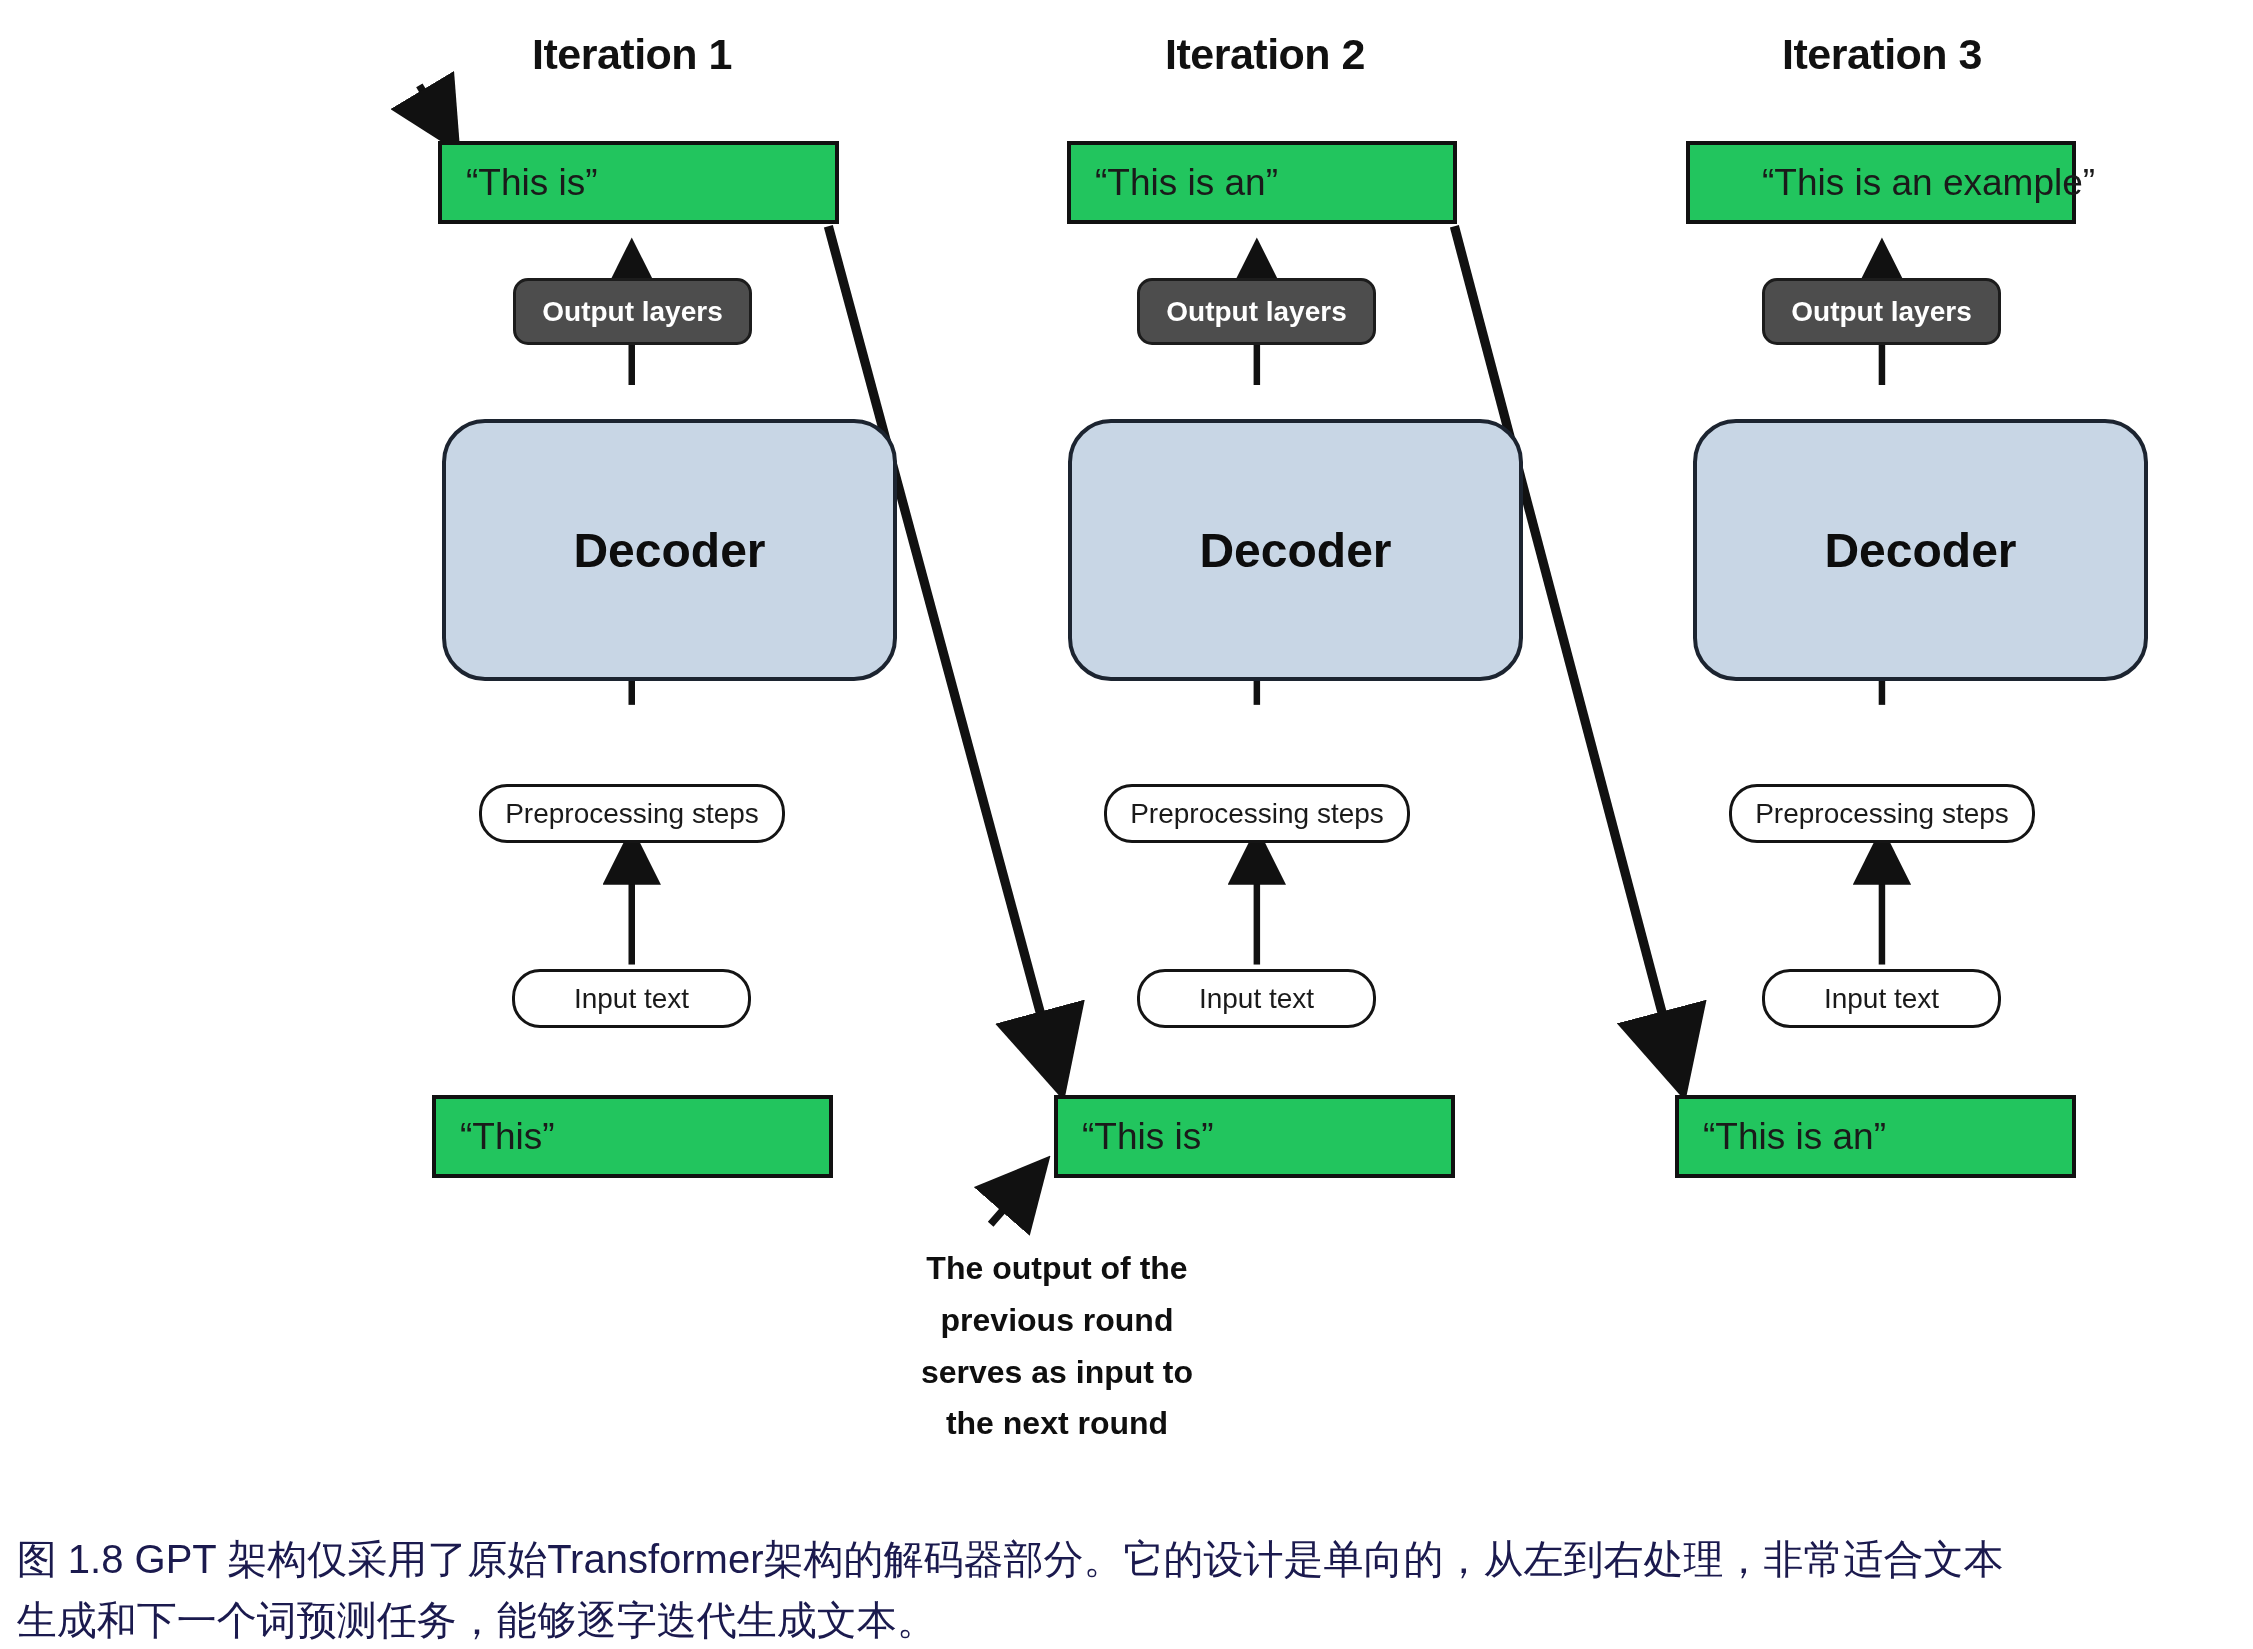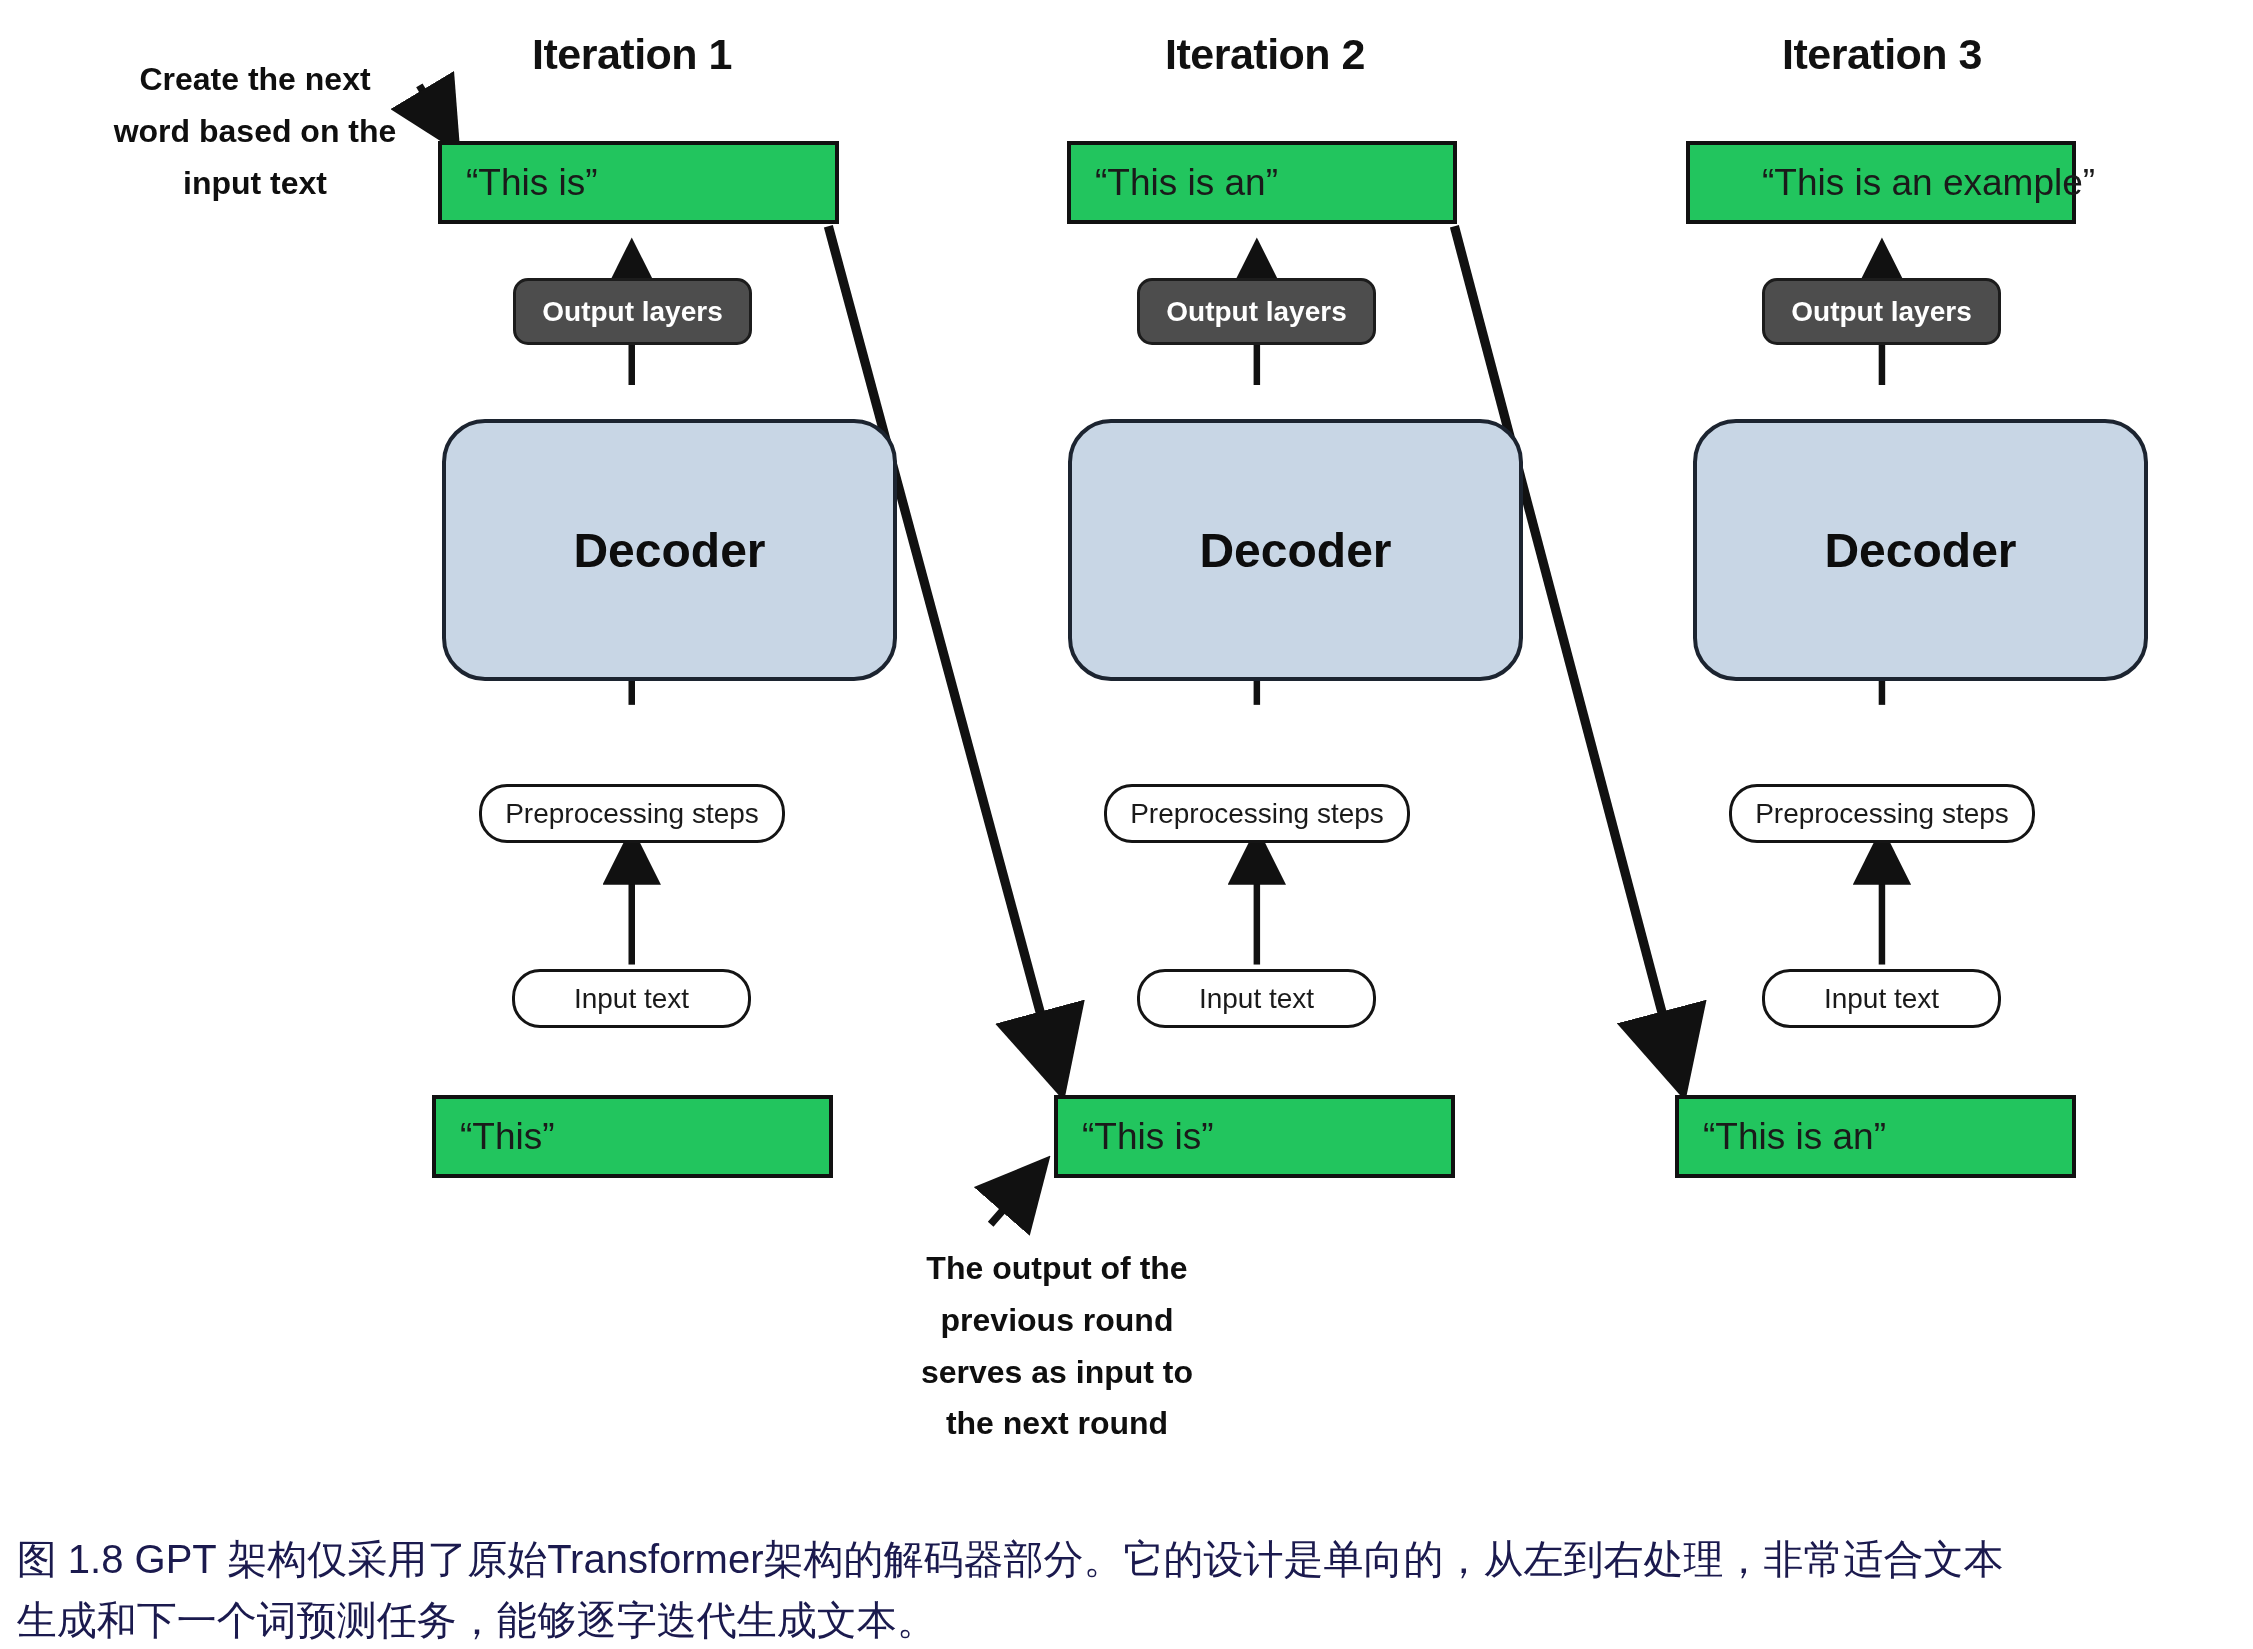--- a/index.html
+++ b/index.html
@@ -179,23 +179,20 @@
 
     <line x1="452" y1="92" x2="488" y2="152" stroke="#111111" stroke-width="8" marker-end="url(#ah-thin)"></line>
 
     <line x1="893" y1="244" x2="1142" y2="1168" stroke="#111111" stroke-width="10" marker-end="url(#ah-thin)"></line>
 
     <line x1="1568" y1="244" x2="1812" y2="1168" stroke="#111111" stroke-width="10" marker-end="url(#ah-thin)"></line>
 
     <line x1="1068" y1="1320" x2="1122" y2="1258" stroke="#111111" stroke-width="8" marker-end="url(#ah-thin)"></line>
   </svg>
 
-  <div class="annotation" style="left:102px; top:54px; width:306px;">Create the next
-word based on the
-input text</div>
 
   <div class="annotation" style="left:904px; top:1243px; width:306px;">The output of the
 previous round
 serves as input to
 the next round</div>
 
   <div class="iter-heading" style="left:632px; top:30px;">Iteration 1</div>
 
   <div class="textbox" style="left:438px; top:141px; width:401px; height:83px;">
     <span>“This is”</span>

